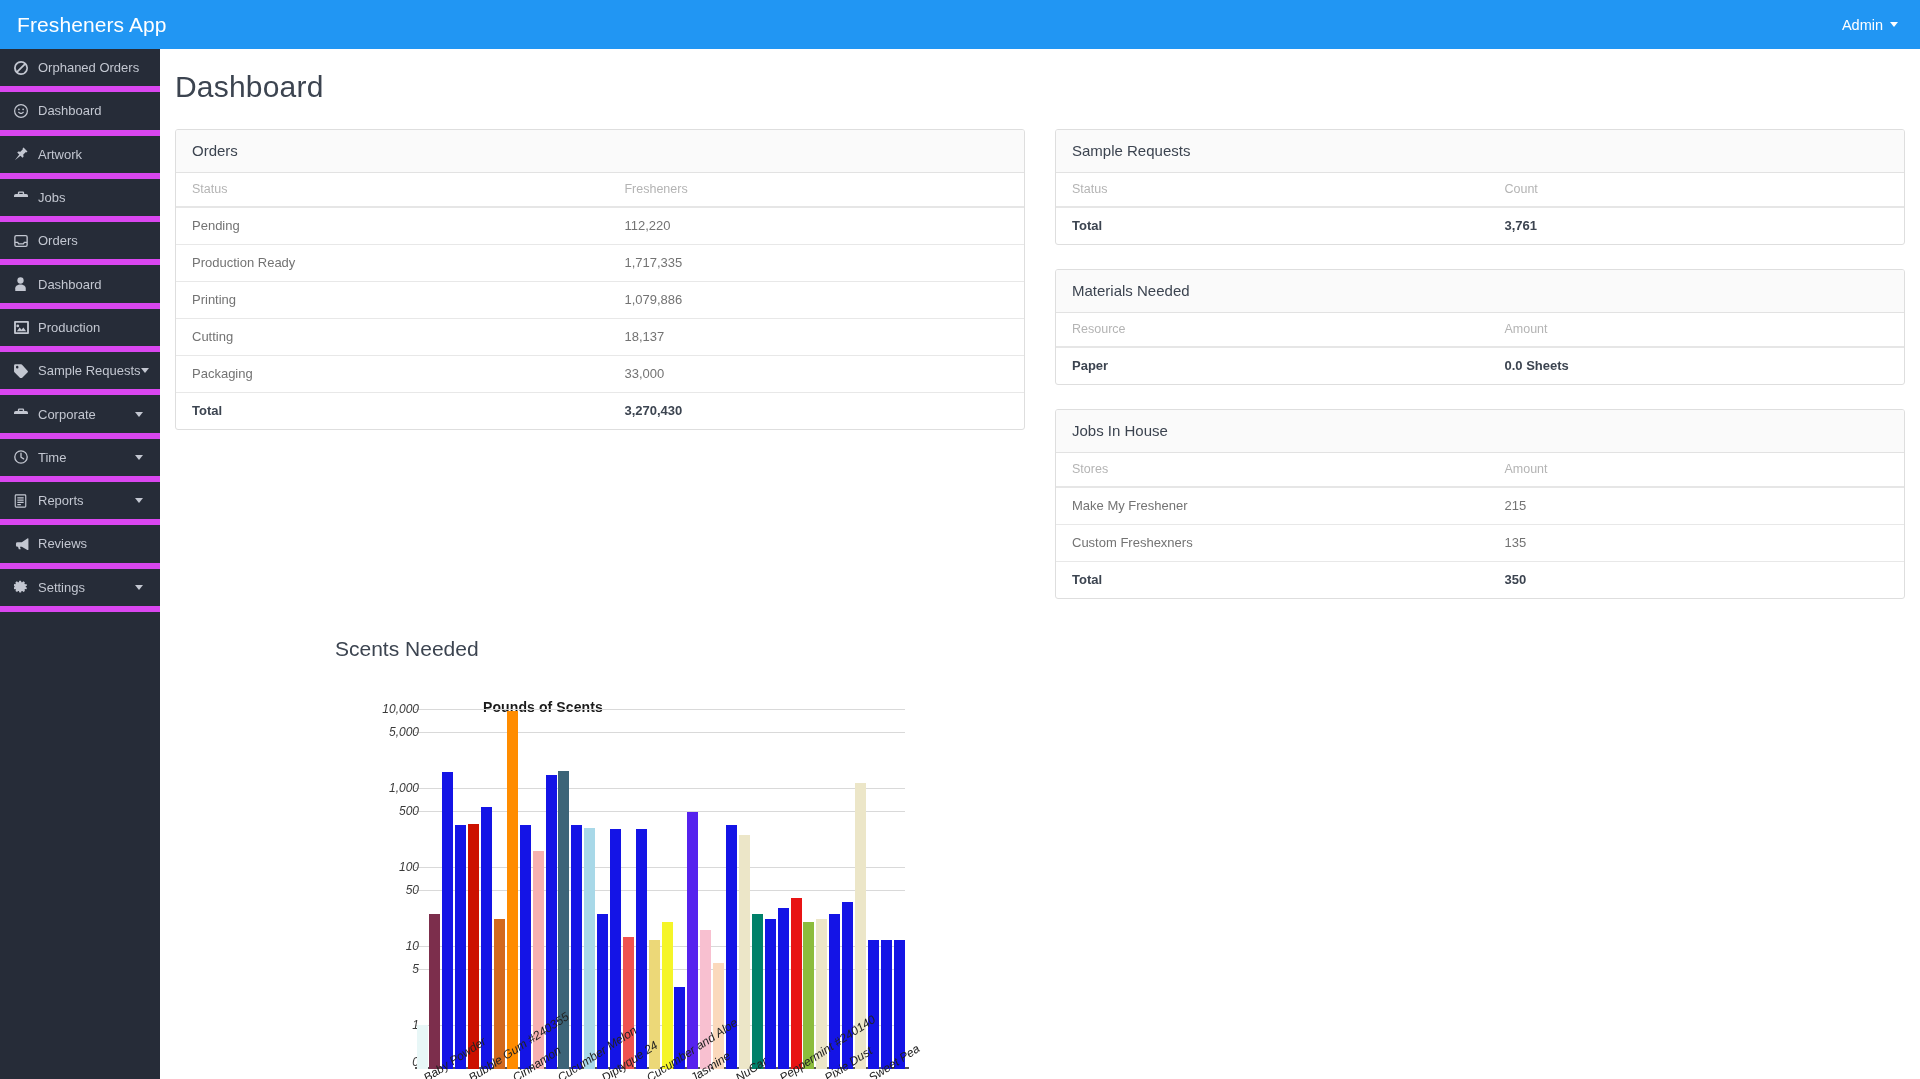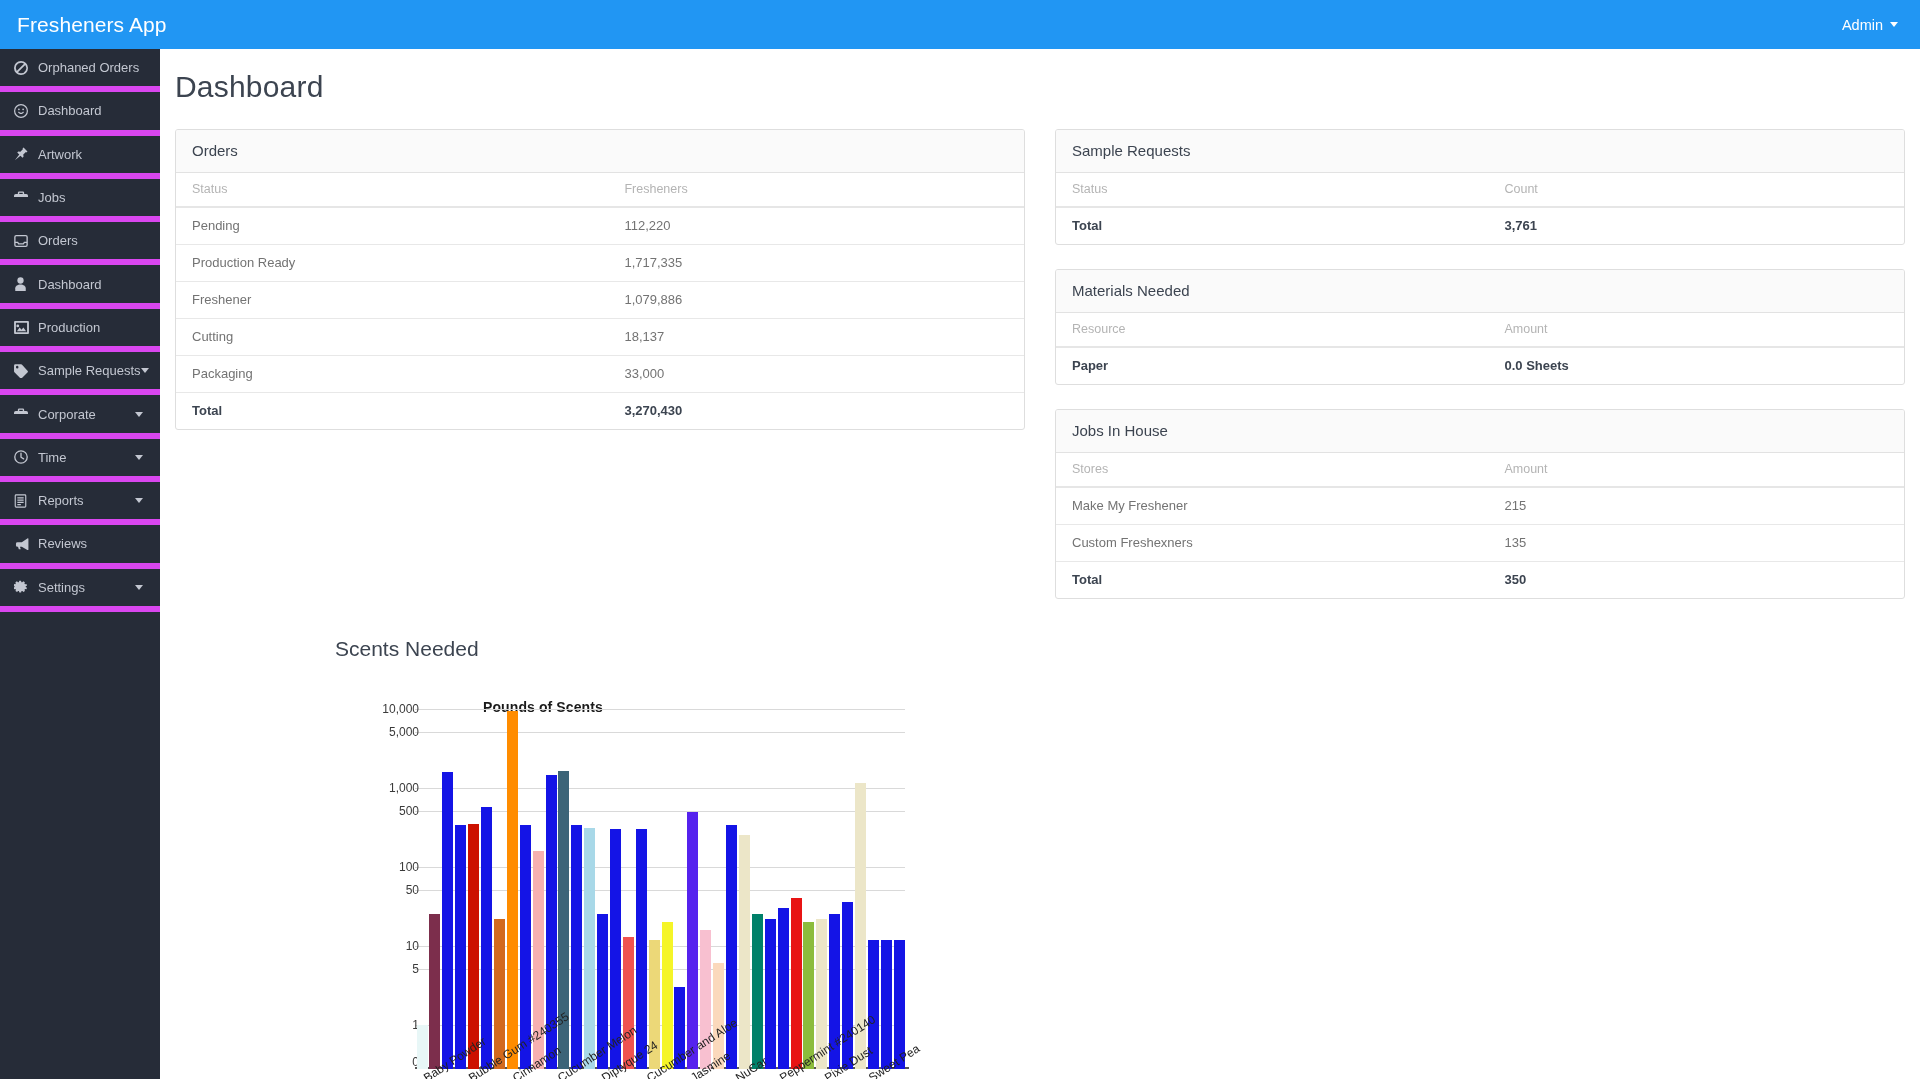--- a/index.html
+++ b/index.html
@@ -153,21 +153,21 @@
     position: absolute;
     left: 148px; top: 0px;
     font-size: 14px;
     font-weight: bold;
     color: #1a1a1a;
     letter-spacing: .1px;
   }
   #plot {
     position: absolute;
     left: 80px; top: 62px;
-    width: 490px; height: 308px;
+    width: 490px; height: 308px; font-style: italic;
   }
   .gridline {
     position: absolute; left: 0;
     width: 490px; height: 1px;
     background: #d9d9d9;
   }
   .axis-lab {
     position: absolute;
     right: 486px;
     font-size: 12px;
@@ -348,21 +348,21 @@
           <tbody>
               <tr>
                 <td class="c1">Pending</td>
                 <td class="c2">112,220</td>
               </tr>
               <tr>
                 <td class="c1">Production Ready</td>
                 <td class="c2">1,717,335</td>
               </tr>
               <tr>
-                <td class="c1">Freshener</td>
+                <td class="c1">Printing</td>
                 <td class="c2">1,079,886</td>
               </tr>
               <tr>
                 <td class="c1">Cutting</td>
                 <td class="c2">18,137</td>
               </tr>
               <tr>
                 <td class="c1">Packaging</td>
                 <td class="c2">33,000</td>
               </tr>

